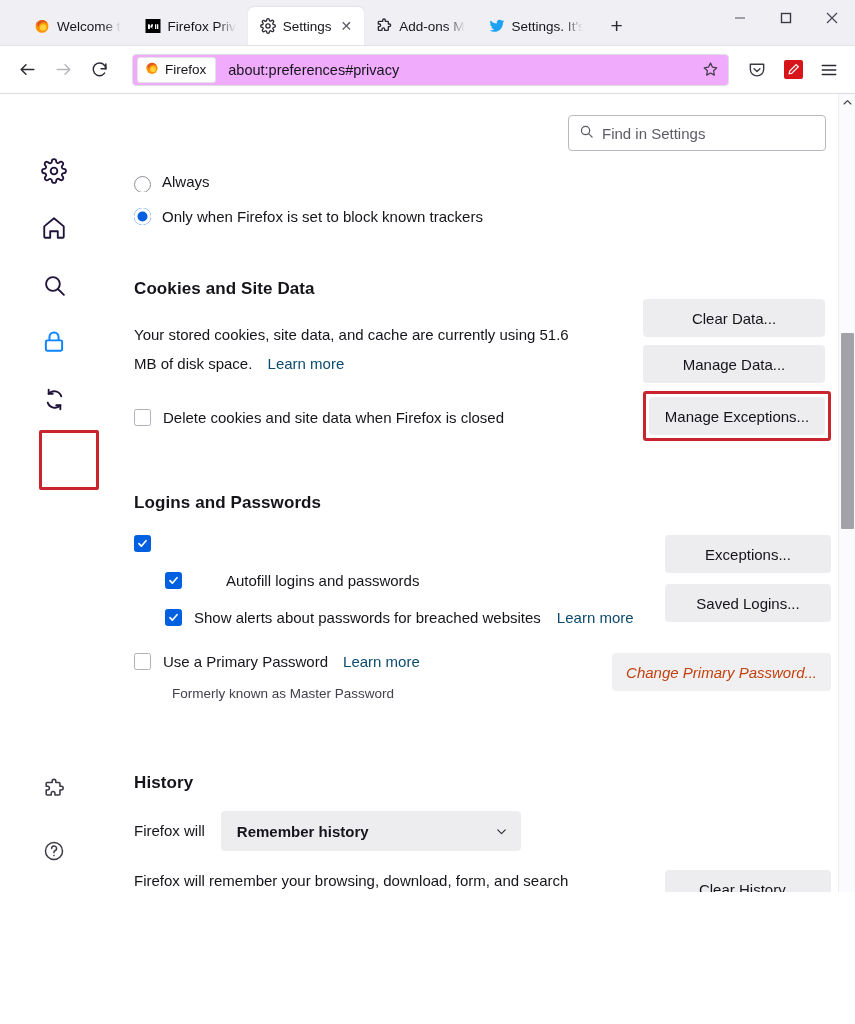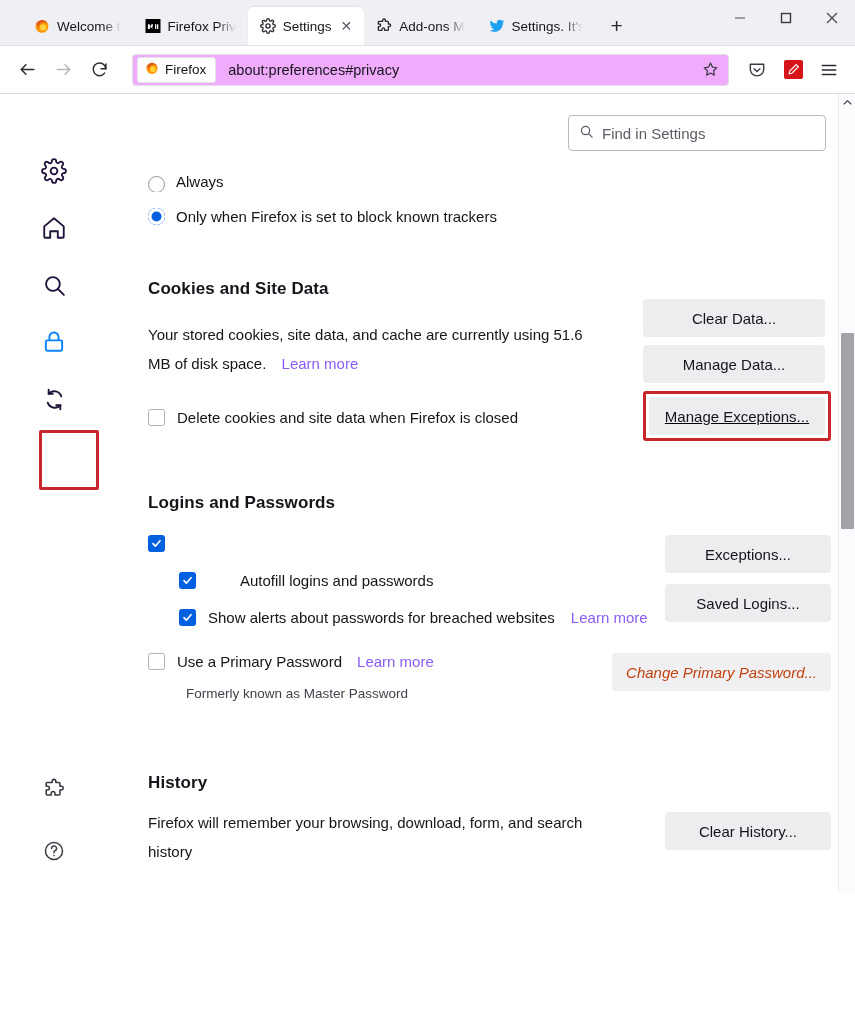--- a/index.html
+++ b/index.html
@@ -106,32 +106,32 @@
   .main { flex: 1; position: relative; padding-right: 24px; }
 
   .searchwrap { position: absolute; top: 21px; right: 29px; }
   .searchbox {
     width: 258px; height: 36px;
     border: 1px solid #b9b9c0; border-radius: 4px; background: #fff;
     display: flex; align-items: center; gap: 8px; padding: 0 10px;
   }
   .searchbox .ph { font-size: 15px; color: #5b5b66; }
 
-  .panel { position: absolute; left: 40px; top: 76px; right: 24px; }
+  .panel { position: absolute; left: 26px; top: 76px; right: 24px; }
 
   .row { display: flex; align-items: flex-start; }
   .rowleft { flex: 1; min-width: 0; }
   .rowright { flex: 0 0 auto; padding-left: 16px; }
 
   h2.section {
     font-size: 17px; font-weight: bold; color: #15141a; letter-spacing: .1px;
   }
   .body-text { font-size: 15px; color: #15141a; line-height: 1.42; }
   .small-note { font-size: 13.5px; color: #42414d; }
-  .link { color: #8b5cf6; font-size: 15px; text-decoration: none; }
+  .link { color: #0c4a6e; font-size: 15px; text-decoration: none; }
 
   .radio-row { display: flex; align-items: center; gap: 11px; font-size: 15px; color: #15141a; }
   .radio {
     width: 17px; height: 17px; border-radius: 50%;
     border: 1.5px solid #8f8f9d; background: #fff; flex: 0 0 17px;
   }
   .radio.on {
     border: none; background: #0060df;
     box-shadow: inset 0 0 0 3.5px #fff, inset 0 0 0 5px #0060df;
   }
@@ -150,21 +150,21 @@
     background: #ededf0; border: none; border-radius: 4px;
     font-size: 15px; color: #15141a; font-family: inherit;
     height: 38px; min-width: 166px; padding: 0 14px;
     display: flex; align-items: center; justify-content: center;
     white-space: nowrap;
   }
   .btn.wide { min-width: 182px; }
   .btn.disabled { color: #c2410c; background: #f0f0f2; font-style: italic; }
   .btn-highlight {
     border: 3px solid #c9252d; border-radius: 3px; padding: 3px;
-    display: inline-block; background: #fff; text-decoration: underline;
+    display: inline-block; background: #fff;
   }
 
   .select {
     background: #ededf0; border: none; border-radius: 4px;
     height: 40px; min-width: 300px; padding: 0 12px 0 16px;
     display: flex; align-items: center; justify-content: space-between;
     font-size: 15px; font-weight: bold; color: #15141a;
   }
 
   
@@ -500,20 +500,31 @@
             </div>
             <div class="rowright" style="padding-left:10px;">
               <button class="btn disabled wide" style="min-width:178px;">Change Primary Password...</button>
             </div>
           </div>
         </div>
 
         <div style="margin-top:72px;">
           <h2 class="section">History</h2>
 
+          <div style="display:flex;align-items:center;gap:16px;margin-top:18px;">
+            <span class="body-text">Firefox will</span>
+            <div class="select">
+              <span>Remember history</span>
+              <span style="margin-left:26px;display:flex;">
+                <svg width="15" height="15" viewBox="0 0 24 24" fill="none" stroke="#2b2a33" stroke-width="1.8" stroke-linecap="round" stroke-linejoin="round">
+                    <path d="M6 9.5l6 6 6-6"></path>
+                  </svg>
+              </span>
+            </div>
+          </div>
 
           <div class="row" style="margin-top:19px;">
             <div class="rowleft">
               <div class="body-text">Firefox will remember your browsing, download, form, and search</div>
               <div class="body-text" style="margin-top:8px;">history</div>
             </div>
             <div class="rowright" style="padding-left:10px;">
               <button class="btn wide" style="min-width:166px;">Clear History...</button>
             </div>
           </div>

